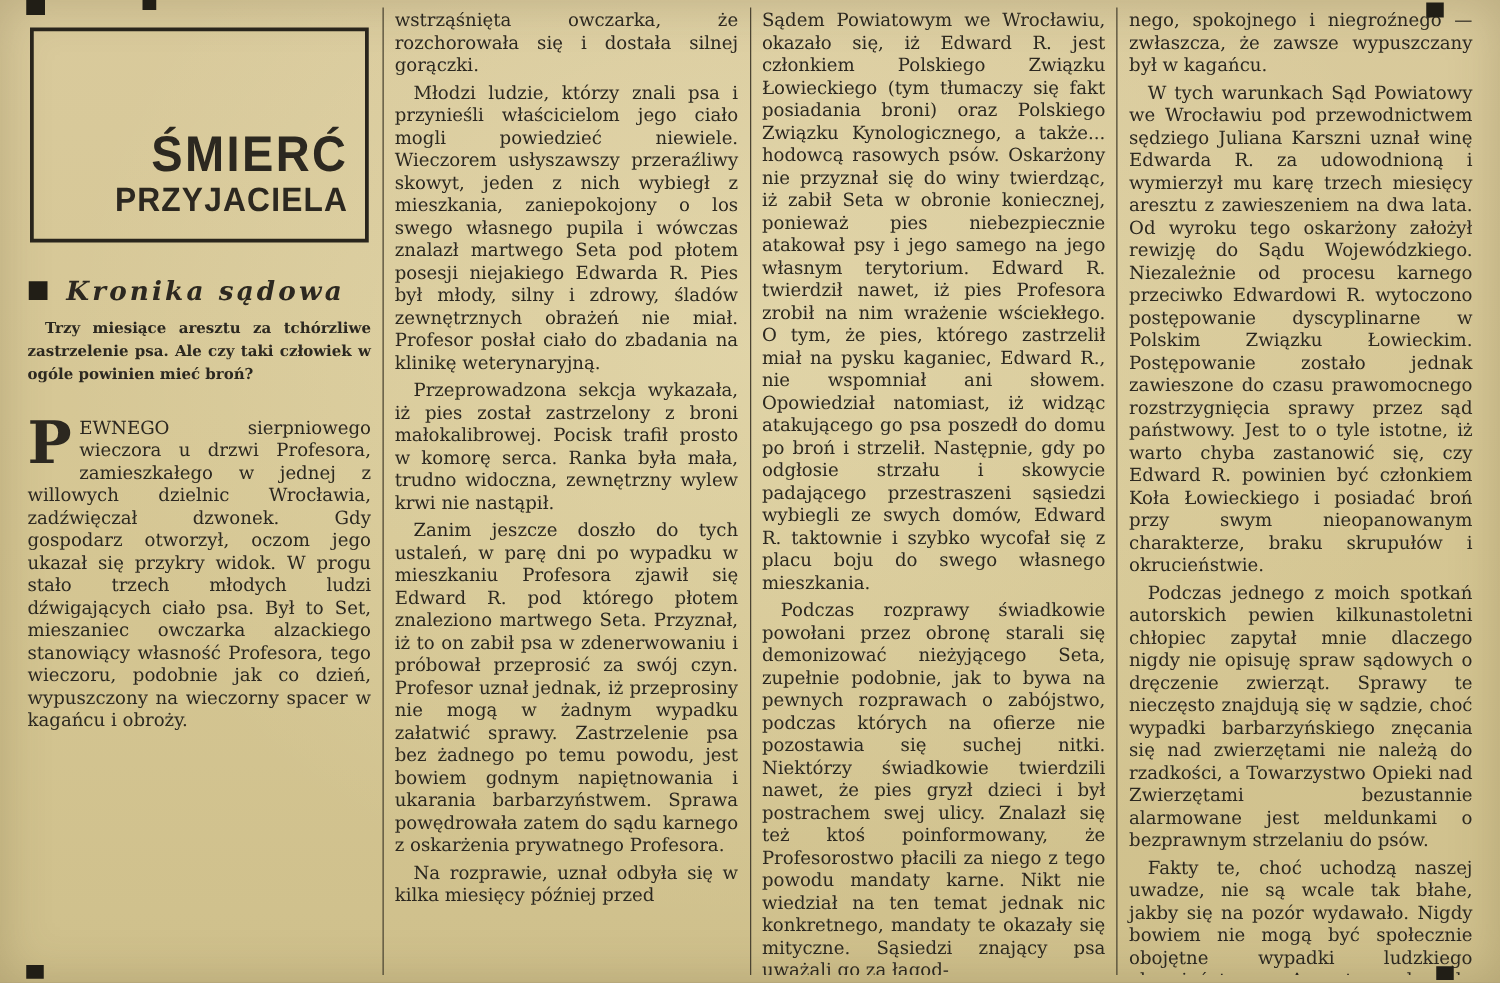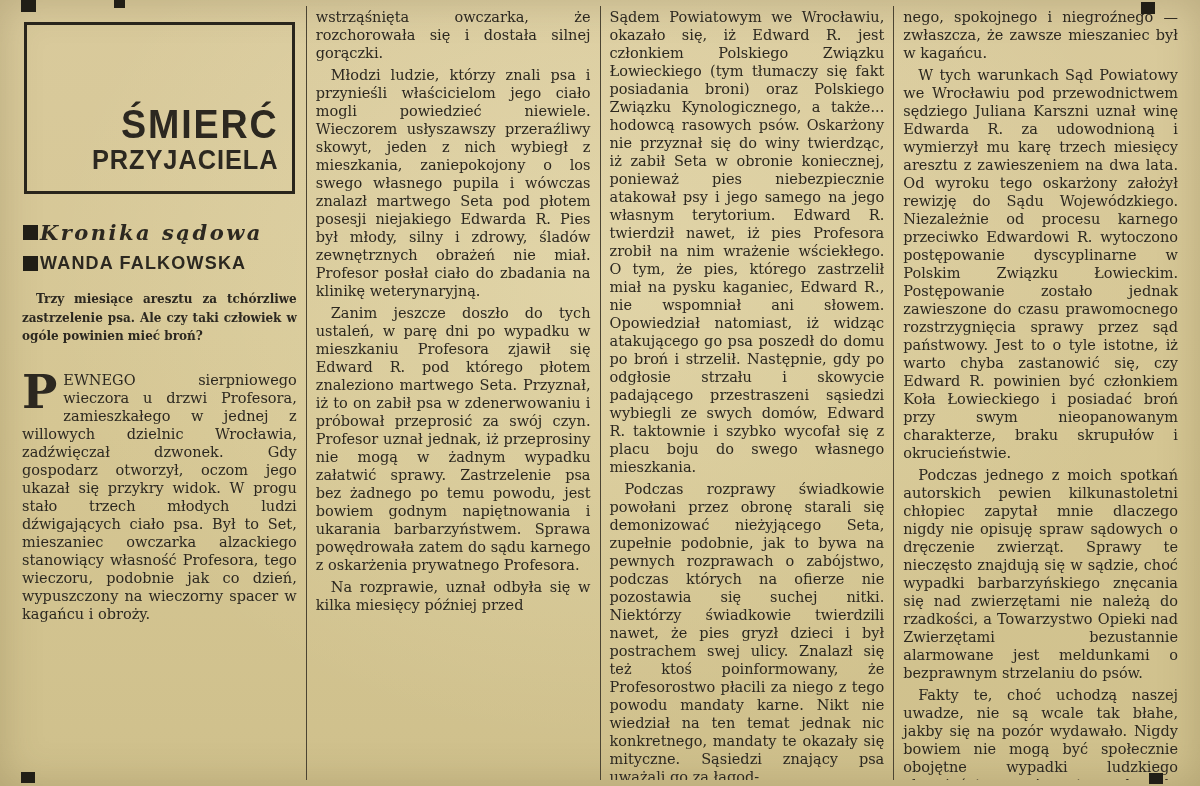--- a/index.html
+++ b/index.html
@@ -36,21 +36,21 @@
   }
   .title-l1 {
     font-family:"Liberation Sans", sans-serif; font-weight:800; font-size:40px;
     letter-spacing:2px; line-height:1; transform:scaleX(.94); transform-origin:100% 50%;
   }
   .title-l2 {
     font-family:"Liberation Sans", sans-serif; font-weight:800; font-size:27px;
     letter-spacing:1px; line-height:1.25; transform:scaleX(.94); transform-origin:100% 50%;
   }
 
-  .kicker-row, .author-row { display:flex; align-items:center; gap:2px; }
+  .kicker-row, .author-row { display:flex; align-items:center; gap:15px; }
   .kicker-row { margin:0 0 8px 1px; }
   .author-row { margin:0 0 16px 1px; }
   .sq { width:15px; height:15px; background:#211e16; flex:0 0 auto; }
   .kicker-text { font-style:italic; font-weight:bold; font-size:21px; letter-spacing:2.5px; white-space:nowrap; }
   .author-text { font-family:"Liberation Sans", sans-serif; font-weight:700; font-size:18px; letter-spacing:1.2px; white-space:nowrap; }
 
   .lead {
     font-weight:700; font-size:12px; line-height:18.5px;
     text-align:justify; text-indent:14px; margin-bottom:25px;
   }
@@ -83,52 +83,49 @@
       <div class="title-box">
         <div class="title-l1">ŚMIERĆ</div>
         <div class="title-l2">PRZYJACIELA</div>
       </div>
 
       <div class="kicker-row">
         <span class="sq"></span>
         <span class="kicker-text">Kronika sądowa</span>
       </div>
 
-      <div class="author-row">
-        <span class="sq"></span>
-        <span class="author-text">WANDA FALKOWSKA</span>
-      </div>
 
       <p class="lead">Trzy miesiące aresztu za tchórzliwe zastrzelenie psa. Ale czy taki człowiek w ogóle powinien mieć broń?</p>
 
       <p class="para flush">
         <span class="dropcap">P</span><span>EWNEGO sierpniowego wieczora u drzwi Profesora, zamieszkałego w jednej z willowych dzielnic Wrocławia, zadźwięczał dzwonek. Gdy gospodarz otworzył, oczom jego ukazał się przykry widok. W progu stało trzech młodych ludzi dźwigających ciało psa. Był to Set, mieszaniec owczarka alzackiego stanowiący własność Profesora, tego wieczoru, podobnie jak co dzień, wypuszczony na wieczorny spacer w kagańcu i obroży.</span>
       </p>
     </section>
 
     <div class="vrule"></div>
 
     <section class="col">
       <p class="para flush">wstrząśnięta owczarka, że rozchorowała się i dostała silnej gorączki.</p>
       <p class="para">Młodzi ludzie, którzy znali psa i przynieśli właścicielom jego ciało mogli powiedzieć niewiele. Wieczorem usłyszawszy przeraźliwy skowyt, jeden z nich wybiegł z mieszkania, zaniepokojony o los swego własnego pupila i wówczas znalazł martwego Seta pod płotem posesji niejakiego Edwarda R. Pies był młody, silny i zdrowy, śladów zewnętrznych obrażeń nie miał. Profesor posłał ciało do zbadania na klinikę weterynaryjną.</p>
+      <p class="para">Przeprowadzona sekcja wykazała, iż pies został zastrzelony z broni małokalibrowej. Pocisk trafił prosto w komorę serca. Ranka była mała, trudno widoczna, zewnętrzny wylew krwi nie nastąpił.</p>
       <p class="para">Zanim jeszcze doszło do tych ustaleń, w parę dni po wypadku w mieszkaniu Profesora zjawił się Edward R. pod którego płotem znaleziono martwego Seta. Przyznał, iż to on zabił psa w zdenerwowaniu i próbował przeprosić za swój czyn. Profesor uznał jednak, iż przeprosiny nie mogą w żadnym wypadku załatwić sprawy. Zastrzelenie psa bez żadnego po temu powodu, jest bowiem godnym napiętnowania i ukarania barbarzyństwem. Sprawa powędrowała zatem do sądu karnego z oskarżenia prywatnego Profesora.</p>
       <p class="para">Na rozprawie, uznał odbyła się w kilka miesięcy później przed</p>
     </section>
 
     <div class="vrule"></div>
 
     <section class="col">
       <p class="para flush">Sądem Powiatowym we Wrocławiu, okazało się, iż Edward R. jest członkiem Polskiego Związku Łowieckiego (tym tłumaczy się fakt posiadania broni) oraz Polskiego Związku Kynologicznego, a także... hodowcą rasowych psów. Oskarżony nie przyznał się do winy twierdząc, iż zabił Seta w obronie koniecznej, ponieważ pies niebezpiecznie atakował psy i jego samego na jego własnym terytorium. Edward R. twierdził nawet, iż pies Profesora zrobił na nim wrażenie wściekłego. O tym, że pies, którego zastrzelił miał na pysku kaganiec, Edward R., nie wspomniał ani słowem. Opowiedział natomiast, iż widząc atakującego go psa poszedł do domu po broń i strzelił. Następnie, gdy po odgłosie strzału i skowycie padającego przestraszeni sąsiedzi wybiegli ze swych domów, Edward R. taktownie i szybko wycofał się z placu boju do swego własnego mieszkania.</p>
       <p class="para">Podczas rozprawy świadkowie powołani przez obronę starali się demonizować nieżyjącego Seta, zupełnie podobnie, jak to bywa na pewnych rozprawach o zabójstwo, podczas których na ofierze nie pozostawia się suchej nitki. Niektórzy świadkowie twierdzili nawet, że pies gryzł dzieci i był postrachem swej ulicy. Znalazł się też ktoś poinformowany, że Profesorostwo płacili za niego z tego powodu mandaty karne. Nikt nie wiedział na ten temat jednak nic konkretnego, mandaty te okazały się mityczne. Sąsiedzi znający psa uważali go za łagod-</p>
     </section>
 
     <div class="vrule"></div>
 
     <section class="col">
-      <p class="para flush">nego, spokojnego i niegroźnego — zwłaszcza, że zawsze mieszaniec był w kagańcu.</p>
+      <p class="para flush">nego, spokojnego i niegroźnego — zwłaszcza, że zawsze wypuszczany był w kagańcu.</p>
       <p class="para">W tych warunkach Sąd Powiatowy we Wrocławiu pod przewodnictwem sędziego Juliana Karszni uznał winę Edwarda R. za udowodnioną i wymierzył mu karę trzech miesięcy aresztu z zawieszeniem na dwa lata. Od wyroku tego oskarżony założył rewizję do Sądu Wojewódzkiego. Niezależnie od procesu karnego przeciwko Edwardowi R. wytoczono postępowanie dyscyplinarne w Polskim Związku Łowieckim. Postępowanie zostało jednak zawieszone do czasu prawomocnego rozstrzygnięcia sprawy przez sąd państwowy. Jest to o tyle istotne, iż warto chyba zastanowić się, czy Edward R. powinien być członkiem Koła Łowieckiego i posiadać broń przy swym nieopanowanym charakterze, braku skrupułów i okrucieństwie.</p>
       <p class="para">Podczas jednego z moich spotkań autorskich pewien kilkunastoletni chłopiec zapytał mnie dlaczego nigdy nie opisuję spraw sądowych o dręczenie zwierząt. Sprawy te nieczęsto znajdują się w sądzie, choć wypadki barbarzyńskiego znęcania się nad zwierzętami nie należą do rzadkości, a Towarzystwo Opieki nad Zwierzętami bezustannie alarmowane jest meldunkami o bezprawnym strzelaniu do psów.</p>
       <p class="para">
         <span>Fakty te, choć uchodzą naszej uwadze, nie są wcale tak błahe, jakby się na pozór wydawało. Nigdy bowiem nie mogą być społecznie obojętne wypadki ludzkiego okrucieństwa. A stosunek do zwierząt słusznie uważany bywa za barometr cywilizacji.</span>
       </p>
     </section>
 
   </div>
 </div>
 

